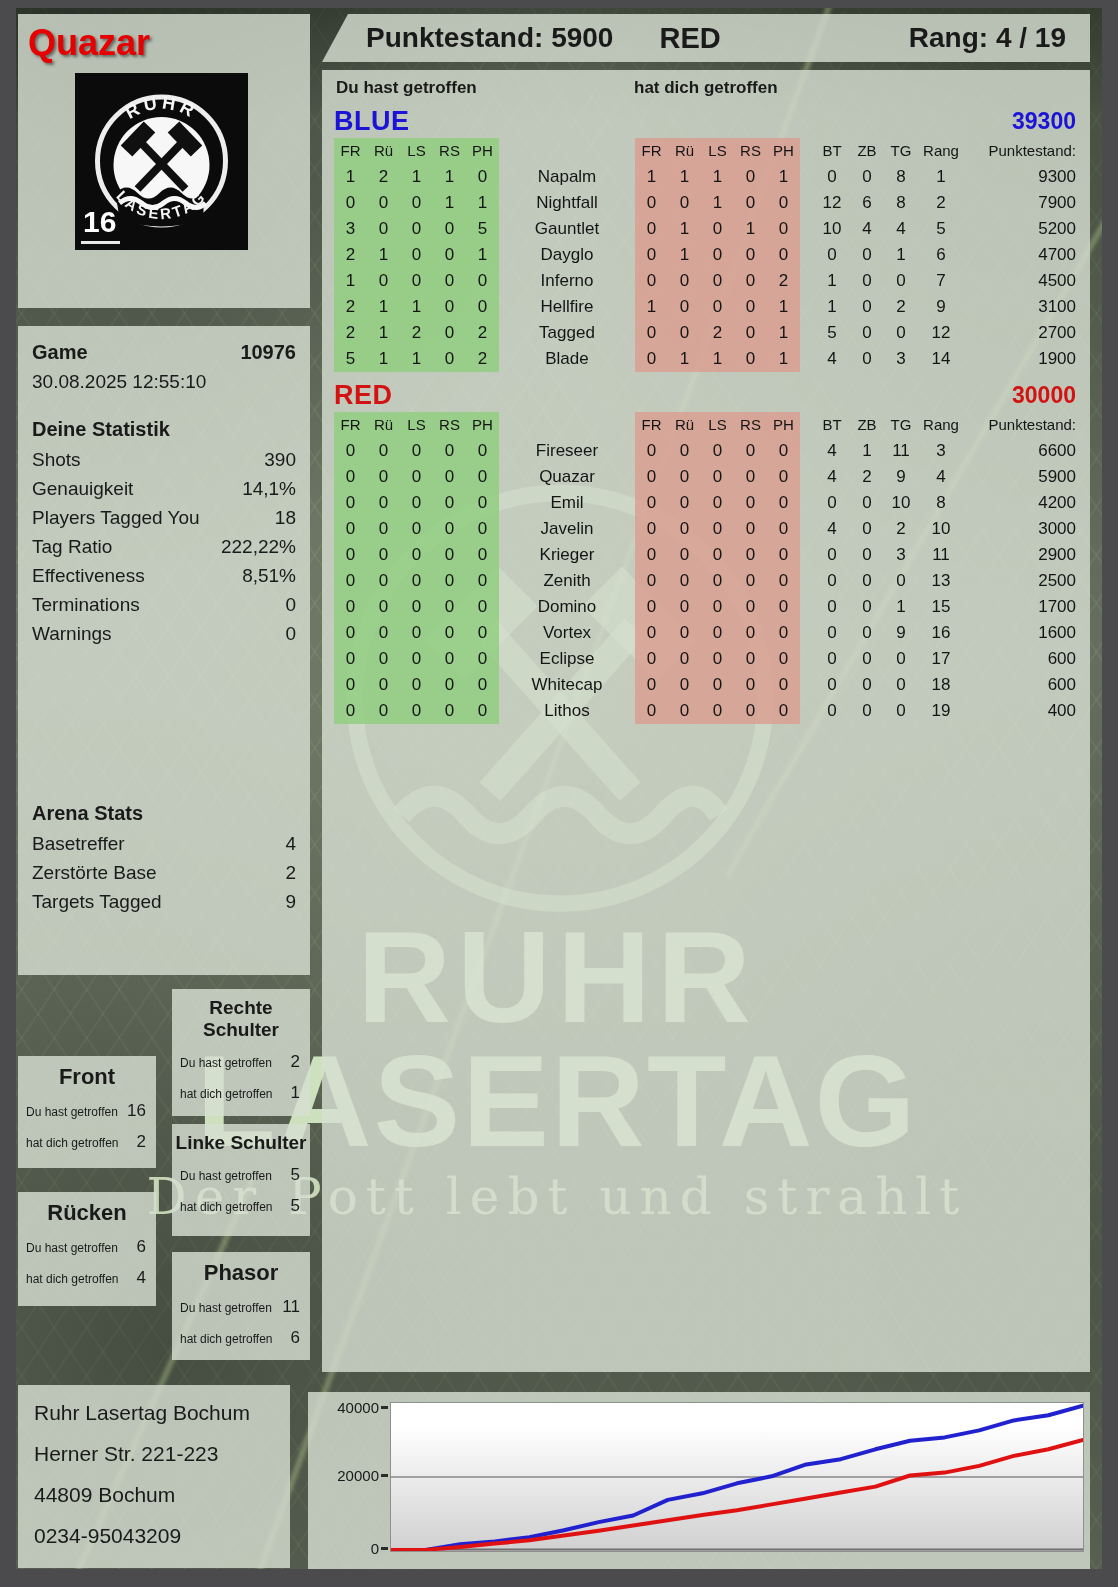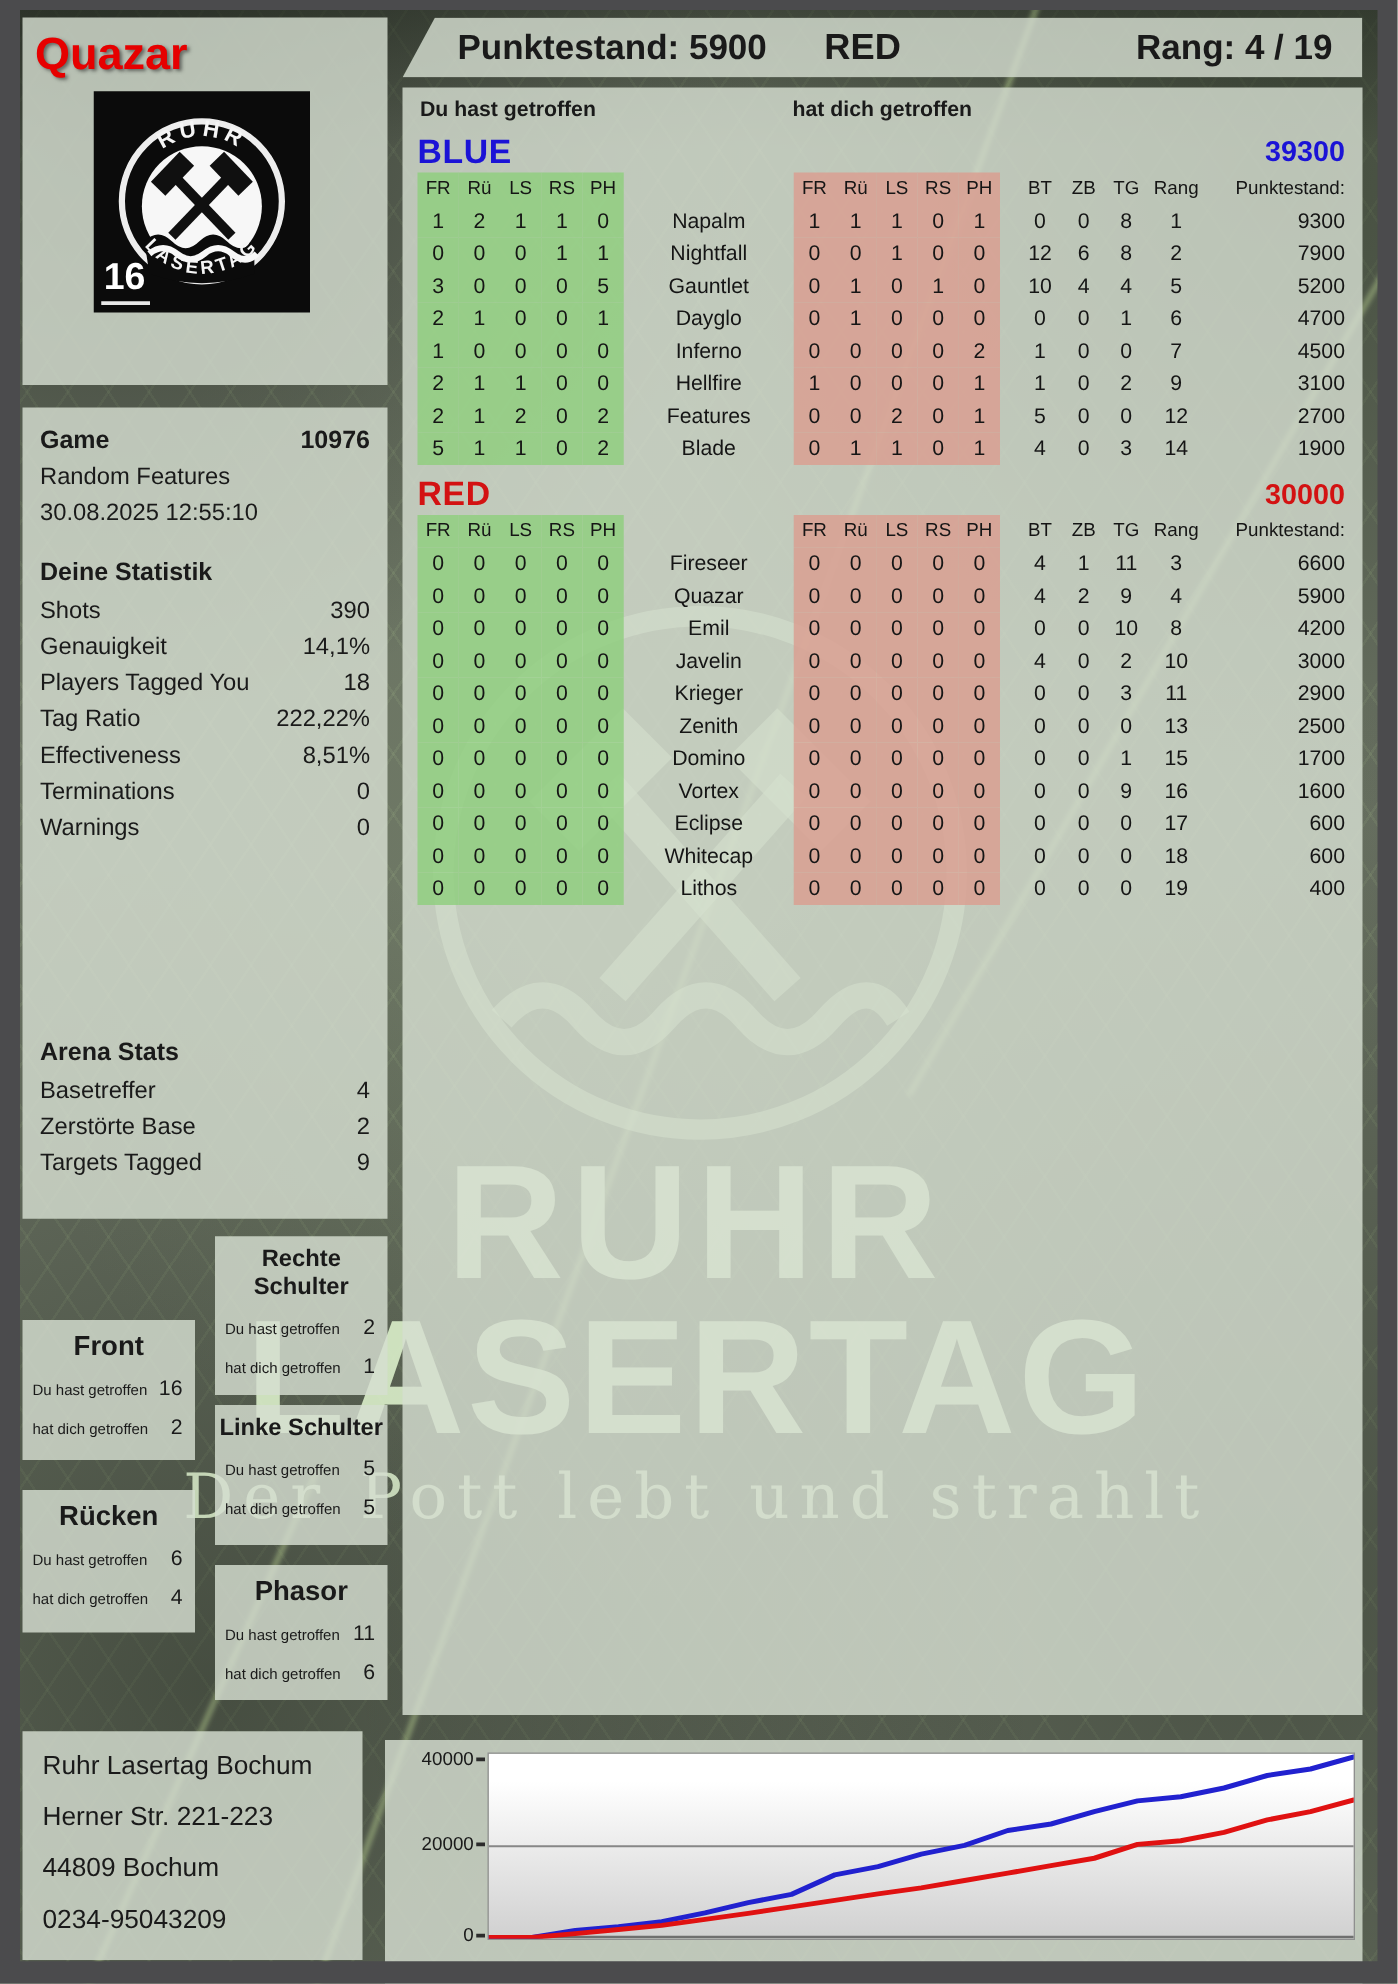--- a/index.html
+++ b/index.html
@@ -281,21 +281,21 @@
             <div class="c v">1</div>
             <div class="c v">0</div>
             <div class="c v">2</div>
             <div class="c v">9</div>
             <div class="c v pk">3100</div>
             <div class="c v g">2</div>
             <div class="c v g">1</div>
             <div class="c v g">2</div>
             <div class="c v g">0</div>
             <div class="c v g">2</div>
-            <div class="c v nm">Features</div>
+            <div class="c v nm">Tagged</div>
             <div class="c v r">0</div>
             <div class="c v r">0</div>
             <div class="c v r">2</div>
             <div class="c v r">0</div>
             <div class="c v r">1</div>
             <div class="c v"></div>
             <div class="c v">5</div>
             <div class="c v">0</div>
             <div class="c v">0</div>
             <div class="c v">12</div>
@@ -532,21 +532,20 @@
           </div>
         </div>
       </div>
   </section>
 
   <section class="panel stats-panel">
     <div class="srow big">
         <span>Game</span>
         <span>10976</span>
       </div>
-    <div class="srow">Random Features</div>
     <div class="srow">30.08.2025 12:55:10</div>
     <div class="sec-title">Deine Statistik</div>
     <div id="stats-rows">
         <div class="srow">
           <div class="slabel">Shots</div>
           <div class="svalue">390</div>
         </div>
         <div class="srow">
           <div class="slabel">Genauigkeit</div>
           <div class="svalue">14,1%</div>

